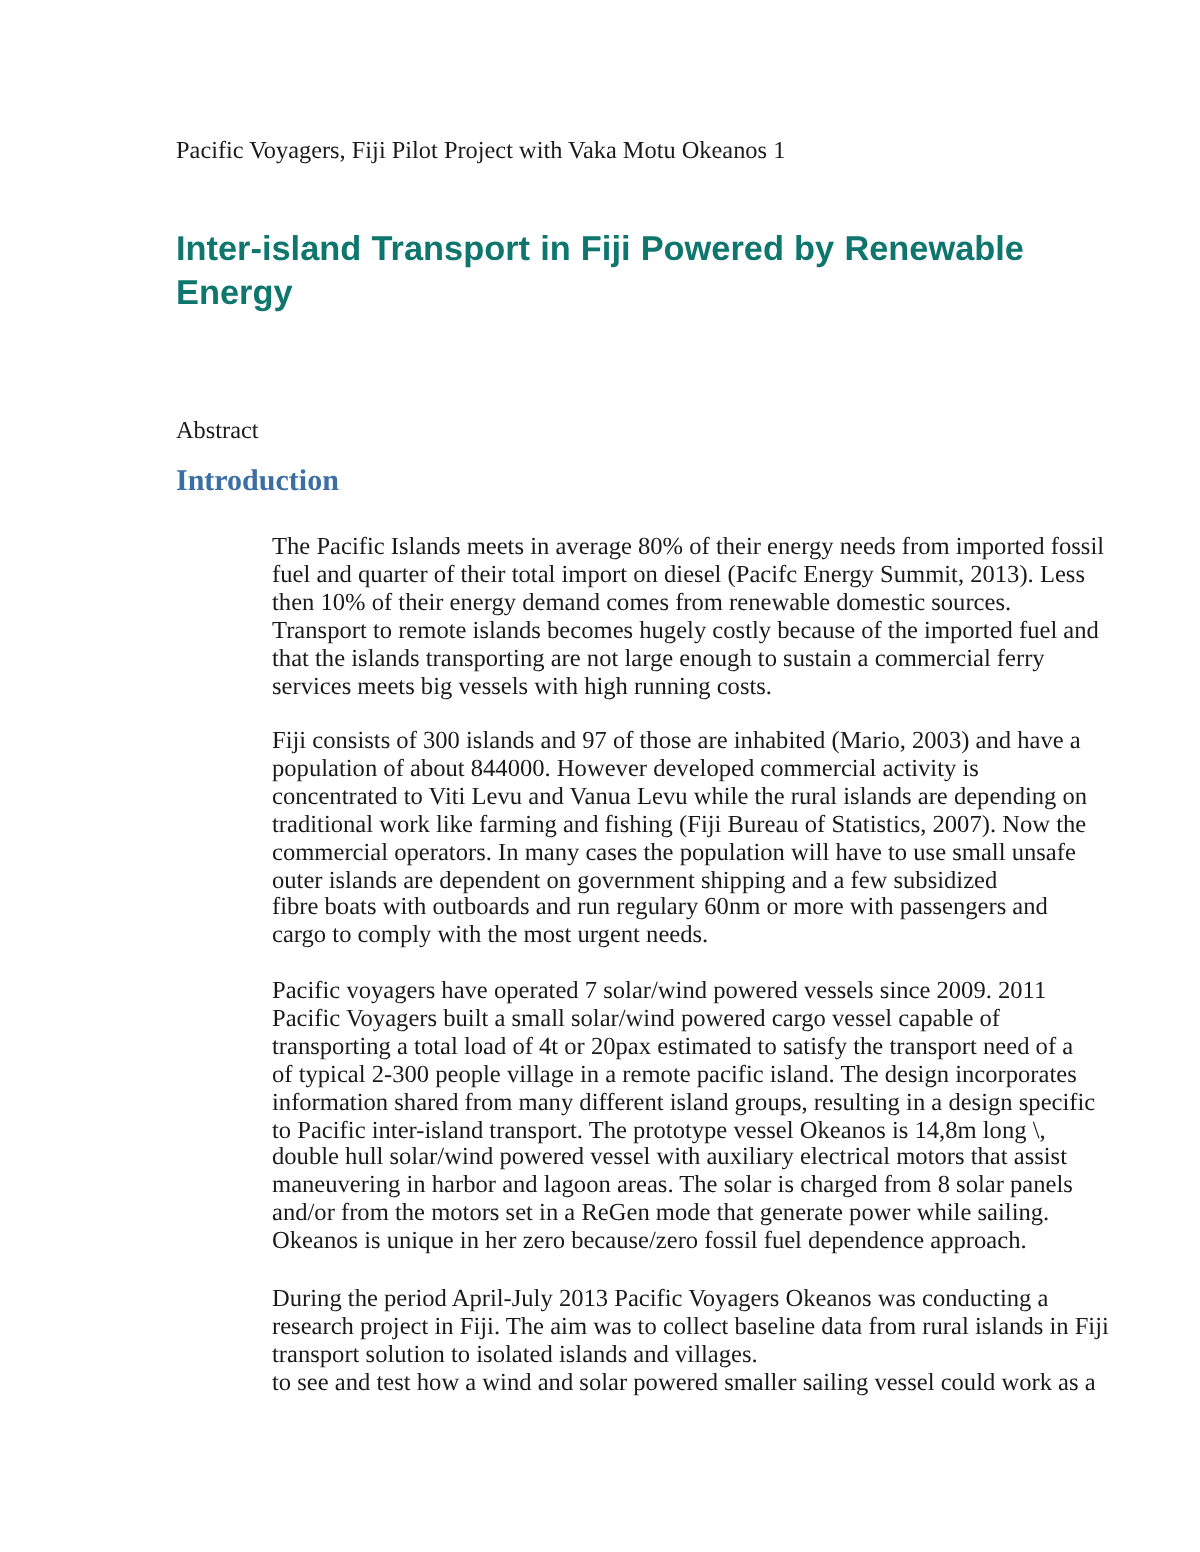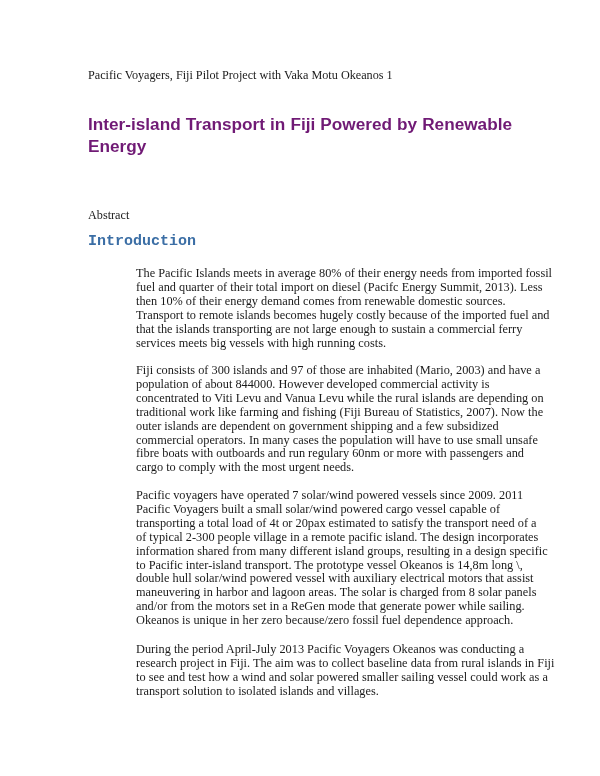--- a/index.html
+++ b/index.html
@@ -6,30 +6,30 @@
   body { width: 600px; height: 776px; position: relative; overflow: hidden; }
   .page { position: absolute; left: 0; top: 0; width: 600px; height: 664px; background: #fff; }
   .running-header {
     position: absolute; left: 88px; top: 68px;
     font-family: "Liberation Serif", serif; font-size: 12.2px; color: #1a1a1a;
     white-space: nowrap;
   }
   .doc-title {
     position: absolute; left: 88px; top: 113px; width: 424px;
     font-family: "Liberation Sans", sans-serif; font-weight: bold;
-    font-size: 17.2px; line-height: 22px; color: #701a75;
+    font-size: 17.2px; line-height: 22px; color: #0f766e;
     text-align: justify; text-align-last: left; margin: 0;
   }
   .abstract {
     position: absolute; left: 88px; top: 208px;
     font-family: "Liberation Serif", serif; font-size: 12.2px; color: #1a1a1a;
   }
   .section-heading {
     position: absolute; left: 88px; top: 233px; margin: 0;
-    font-family: Liberation Mono, monospace; font-weight: bold;
+    font-family: Liberation Serif, serif; font-weight: bold;
     font-size: 15px; color: #3b6ea5;
   }
   .para {
     position: absolute; left: 88px; width: 428px; margin: 0;
     font-family: "Liberation Serif", serif; font-size: 12.3px; line-height: 13.9px;
     color: #1a1a1a; text-align: left;
   }
   .para .line { display: block; white-space: nowrap; margin-left: 48px; }
 </style>
 </head>
@@ -54,37 +54,37 @@
       <span class="line">then 10% of their energy demand comes from renewable domestic sources.</span>
       <span class="line">Transport to remote islands becomes hugely costly because of the imported fuel and</span>
       <span class="line">that the islands transporting are not large enough to sustain a commercial ferry</span>
       <span class="line">services meets big vessels with high running costs.</span>
     </p>
   <p class="para" style="top:364px;">
       <span class="line">Fiji consists of 300 islands and 97 of those are inhabited (Mario, 2003) and have a</span>
       <span class="line">population of about 844000. However developed commercial activity is</span>
       <span class="line">concentrated to Viti Levu and Vanua Levu while the rural islands are depending on</span>
       <span class="line">traditional work like farming and fishing (Fiji Bureau of Statistics, 2007). Now the</span>
+      <span class="line">commercial operators. In many cases the population will have to use small unsafe</span>
       <span class="line">outer islands are dependent on government shipping and a few subsidized</span>
-      <span class="line">commercial operators. In many cases the population will have to use small unsafe</span>
       <span class="line">fibre boats with outboards and run regulary 60nm or more with passengers and</span>
       <span class="line">cargo to comply with the most urgent needs.</span>
     </p>
   <p class="para" style="top:489px;">
       <span class="line">Pacific voyagers have operated 7 solar/wind powered vessels since 2009.  2011</span>
       <span class="line">Pacific Voyagers built a small solar/wind powered cargo vessel capable of</span>
       <span class="line">transporting a total load of 4t or 20pax estimated to satisfy the transport need of a</span>
       <span class="line">of typical 2-300 people village in a remote pacific island. The design incorporates</span>
       <span class="line">information shared from many different island groups, resulting in a design specific</span>
       <span class="line">to Pacific inter-island transport. The prototype vessel Okeanos is 14,8m long \,</span>
       <span class="line">double hull solar/wind powered vessel with auxiliary electrical motors that assist</span>
       <span class="line">maneuvering in harbor and lagoon areas. The solar is charged from 8 solar panels</span>
       <span class="line">and/or from the motors set in a ReGen mode that generate power while sailing.</span>
       <span class="line">Okeanos is unique in her zero because/zero fossil fuel dependence approach.</span>
     </p>
   <p class="para" style="top:643px;">
       <span class="line">During the period April-July 2013 Pacific Voyagers Okeanos was conducting a</span>
       <span class="line">research project in Fiji. The aim was to collect baseline data from rural islands in Fiji</span>
+      <span class="line">transport solution to isolated islands and villages.</span>
       <span class="line">to see and test how a wind and solar powered smaller sailing vessel could work as a</span>
-      <span class="line">transport solution to isolated islands and villages.</span>
     </p>
 
 </div>
 
 </body></html>

